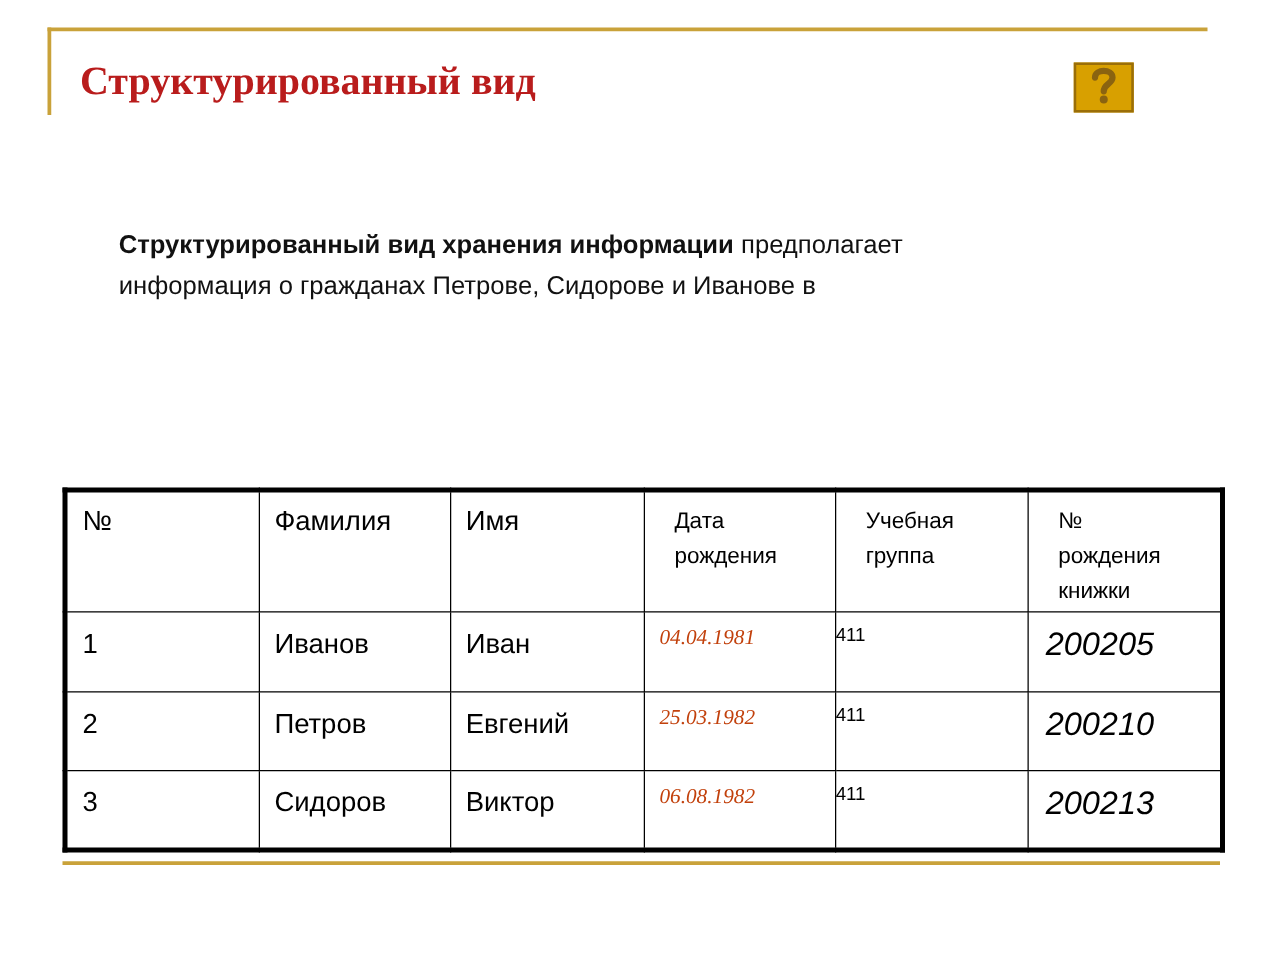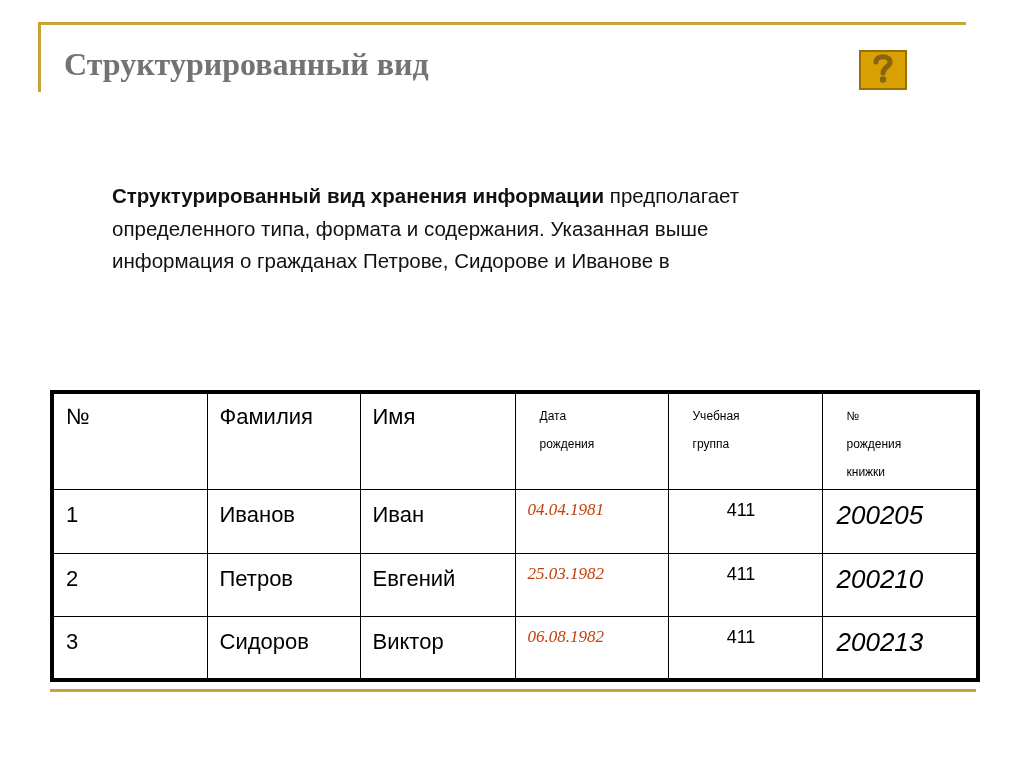--- a/index.html
+++ b/index.html
@@ -16,34 +16,34 @@
   }
   .rule-left {
     position: absolute; left: 38px; top: 22px;
     width: 3px; height: 70px;
     background: #c9a23a;
   }
   .title {
     position: absolute; left: 64px; top: 40px;
     font-family: "Liberation Serif", serif;
     font-weight: bold; font-size: 32px;
-    color: #737373; margin: 0; line-height: 48px;
+    color: #b91c1c; margin: 0; line-height: 48px;
     white-space: nowrap;
   }
   .help-btn {
     position: absolute; left: 859px; top: 50px;
     width: 48px; height: 40px;
     background: #d8a000;
     border: 2px solid #9a6e08;
     box-sizing: border-box;
     display: flex; align-items: center; justify-content: center;
     cursor: pointer;
   }
   .paragraph {
-    position: absolute; left: 112px; top: 180px;
+    position: absolute; left: 95px; top: 180px;
     width: 880px;
     font-family: "Liberation Sans", sans-serif;
     font-size: 20.5px; line-height: 32.5px;
     color: #111;
     margin: 0;
   }
   .paragraph .line { display: block; white-space: nowrap; }
   .paragraph b { font-weight: bold; }
   .tbl {
     position: absolute; left: 50px; top: 390px;
@@ -56,30 +56,30 @@
   .tbl td, .tbl th {
     border: 1.5px solid #000;
     vertical-align: top;
     text-align: left;
     padding: 6px 8px 0 12px;
     font-family: "Liberation Sans", sans-serif;
     font-weight: normal;
     color: #000;
   }
   .tbl th.big { font-size: 22px; line-height: 34px; padding-top: 6px; }
-  .tbl th.small { font-size: 12px; line-height: 28px; padding-top: 8px; padding-left: 24px; }
+  .tbl th.small { font-size: 18px; line-height: 28px; padding-top: 8px; padding-left: 24px; }
   .tbl tr.head { height: 97px; }
   .tbl tr.row { height: 63px; }
   .tbl td.big { font-size: 22px; line-height: 34px; padding-top: 8px; }
   .tbl td.date {
     font-family: "Liberation Serif", serif;
     font-style: italic; font-size: 17px; line-height: 24px; padding-top: 8px;
     color: #c2410c;
   }
-  .tbl td.group { font-size: 18px; text-align: center; padding-top: 10px; padding-left: 0; }
+  .tbl td.group { font-size: 15px; text-align: left; padding-top: 10px; padding-left: 0; }
   .tbl td.book { font-size: 26px; font-style: italic; padding-top: 10px; padding-left: 14px; }
   .rule-bottom {
     position: absolute; left: 50px; top: 689px;
     width: 926px; height: 3px;
     background: #c9a23a;
   }
 </style>
 </head>
 <body>
 
@@ -92,21 +92,20 @@
   <span>
     <svg width="26" height="32" viewBox="0 0 26 32">
       <path d="M6 10 C6 3, 20 3, 20 10 C20 15, 13 15, 13 21" fill="none" stroke="#8a6310" stroke-width="5" stroke-linecap="round"></path>
       <circle cx="13" cy="27.5" r="3.2" fill="#8a6310"></circle>
     </svg>
   </span>
 </div>
 
 <p class="paragraph">
   <span class="line"><b>Структурированный вид хранения информации</b><span> предполагает</span></span>
-  <span class="line">определенного типа, формата и содержания. Указанная выше</span>
   <span class="line">информация о гражданах Петрове, Сидорове и Иванове в</span>
 </p>
 
 <table class="tbl">
   <colgroup>
     <col style="width:155px">
       <col style="width:153px">
       <col style="width:155px">
     <col style="width:153px">
       <col style="width:154px">

